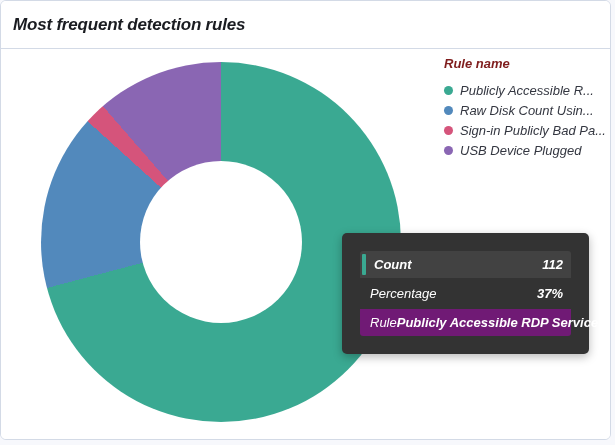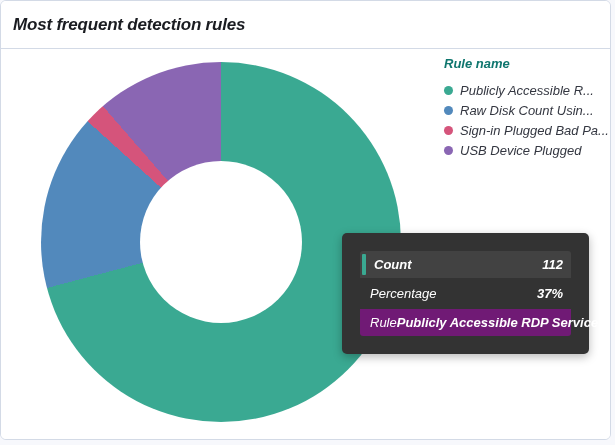--- a/index.html
+++ b/index.html
@@ -54,21 +54,21 @@
     border-radius: 50%;
   }
   .legend {
     position: absolute;
     left: 443px; top: 7px;
     width: 164px;
   }
   .legend-title {
     font-size: 13px;
     font-weight: 700;
-    color: #0f766e;
+    color: #7f1d1d;
     margin-bottom: 9px;
   }
   .legend-list { list-style: none; margin: 0; padding: 0; }
   .legend-item {
     display: flex; align-items: center;
     height: 20px;
     font-size: 13px;
     color: #343741;
     cursor: pointer;
     white-space: nowrap;
@@ -138,21 +138,21 @@
         <li class="legend-item">
           <span class="legend-dot" style="background: rgb(58, 169, 146);"></span>
           <span>Publicly Accessible R...</span>
         </li>
         <li class="legend-item">
           <span class="legend-dot" style="background: rgb(82, 137, 188);"></span>
           <span>Raw Disk Count Usin...</span>
         </li>
         <li class="legend-item">
           <span class="legend-dot" style="background: rgb(213, 84, 123);"></span>
-          <span>Sign-in Plugged Bad Pa...</span>
+          <span>Sign-in Publicly Bad Pa...</span>
         </li>
         <li class="legend-item">
           <span class="legend-dot" style="background: rgb(138, 102, 179);"></span>
           <span>USB Device Plugged</span>
         </li>
       </ul>
     </div>
 
     <div class="tooltip">
       <div class="tooltip-header">

